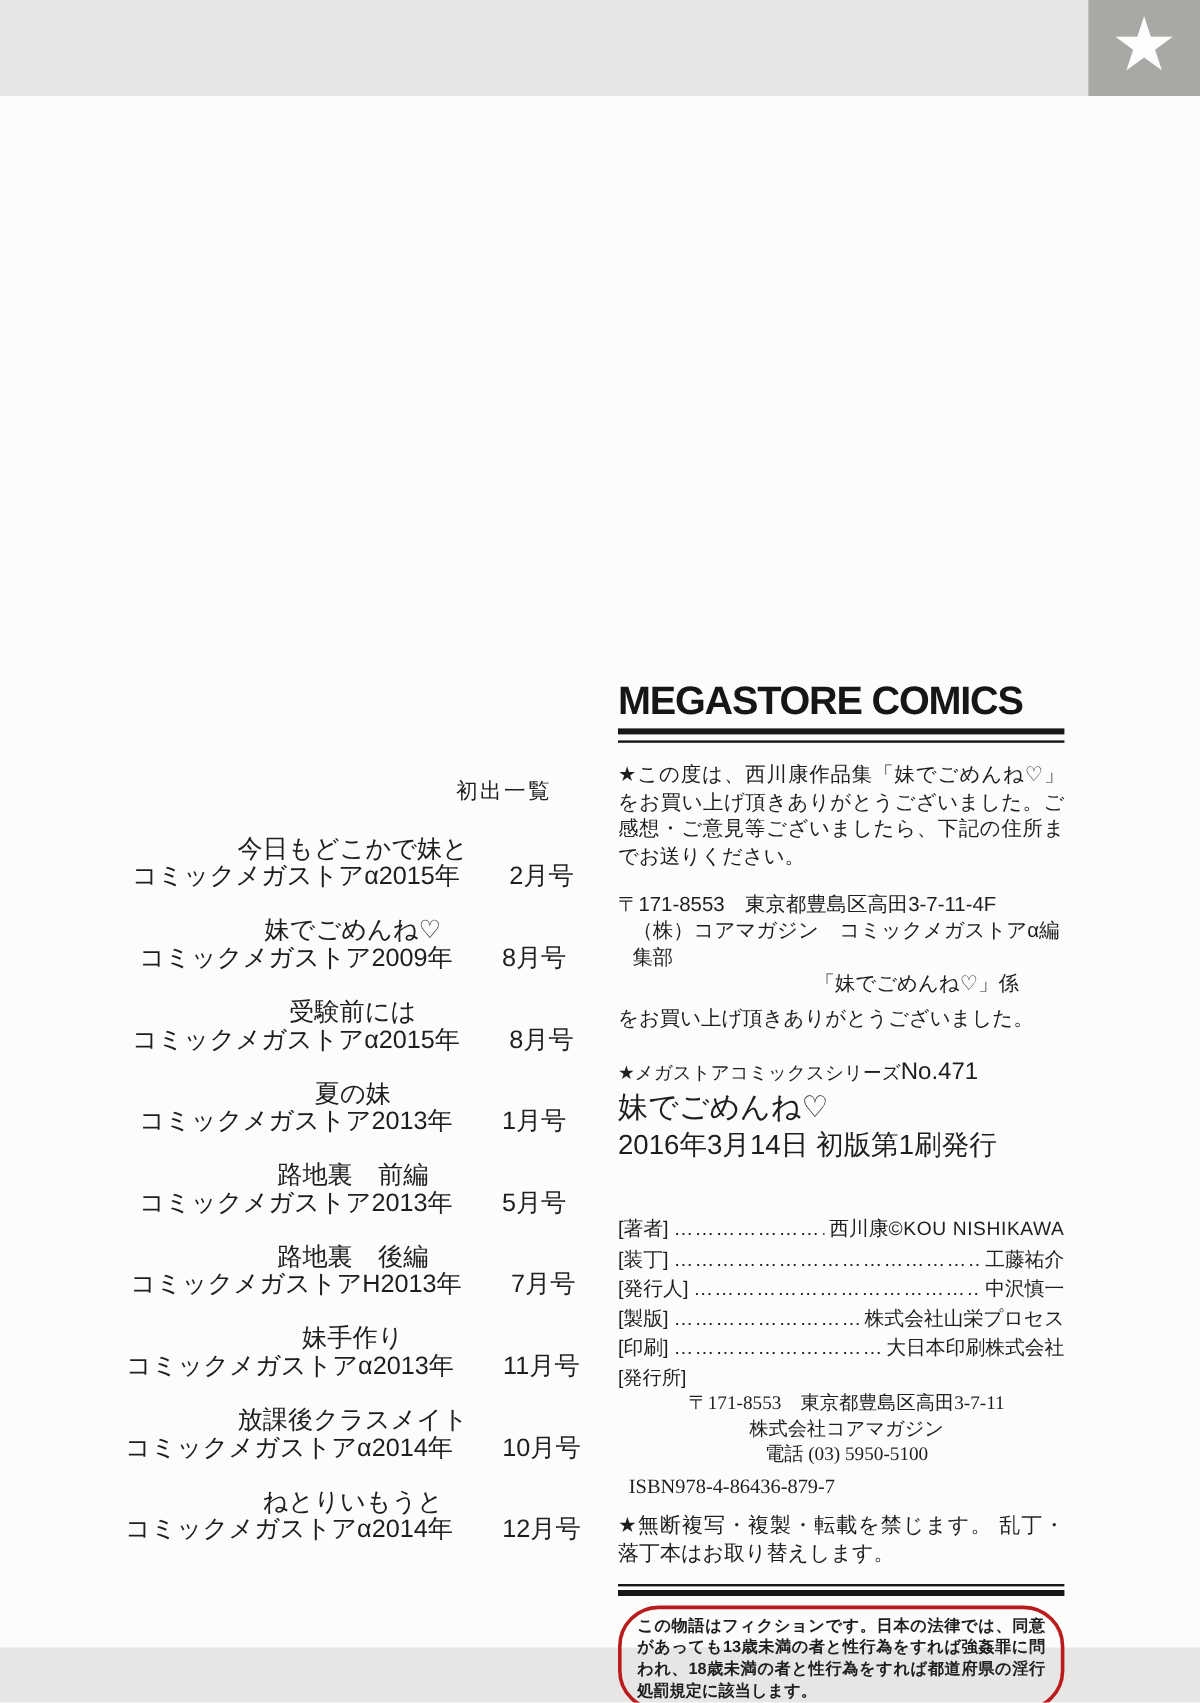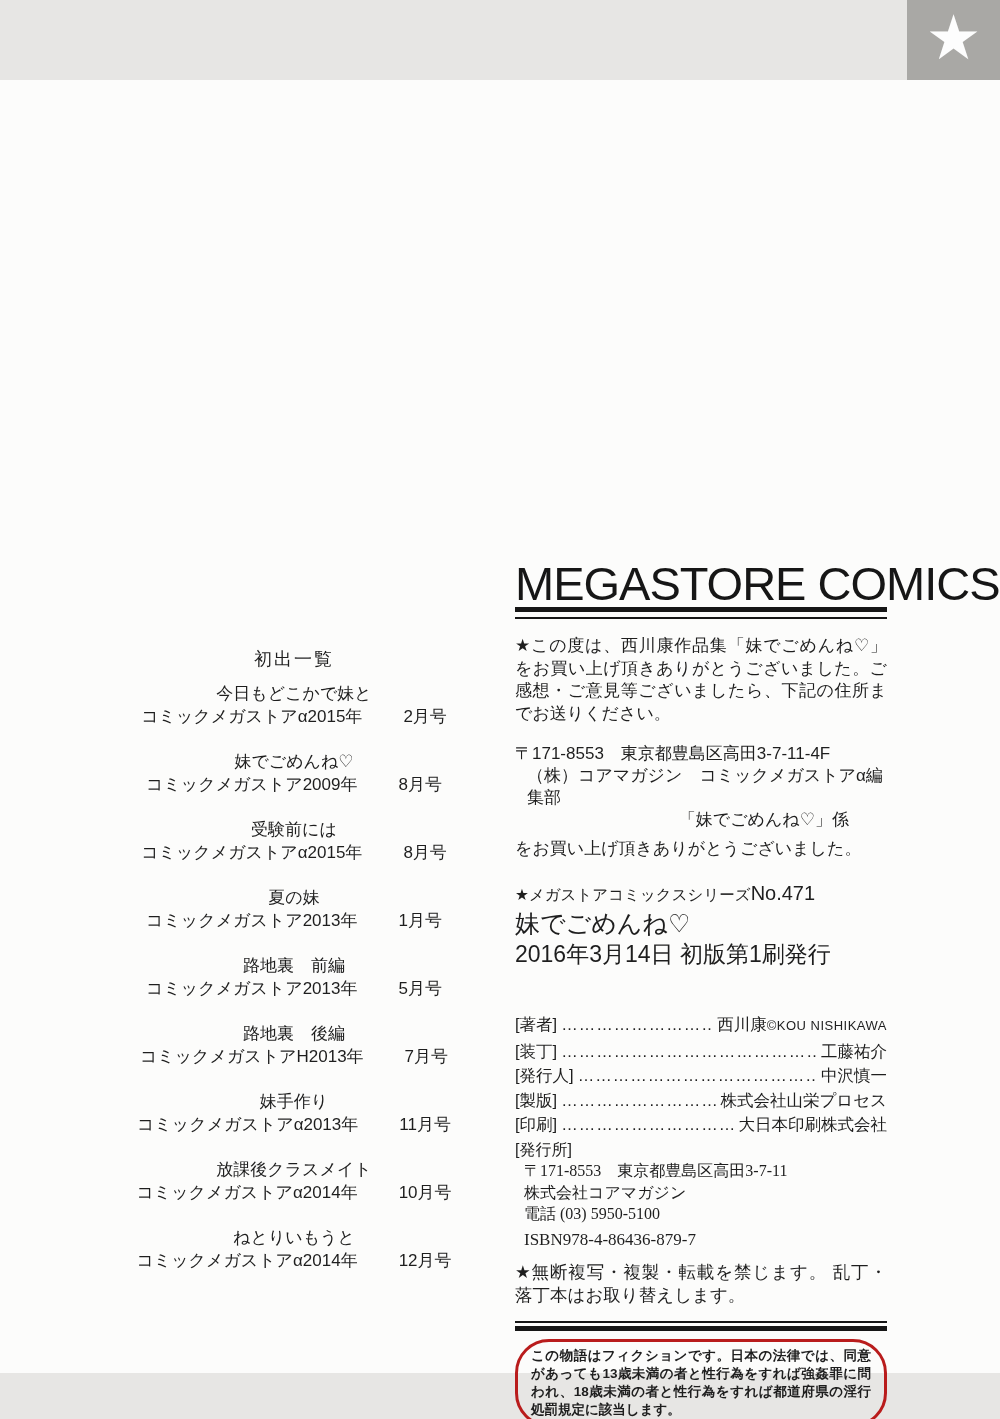--- a/index.html
+++ b/index.html
@@ -10,51 +10,51 @@
   }
   
   .top-bar{position:absolute;left:0;top:0;width:1000px;height:80px;background:#e7e6e4;}
   .star-square{position:absolute;right:0;top:0;width:93px;height:80px;background:#a9a8a5;
     display:flex;align-items:center;justify-content:center;}
   .star-square .star{color:#fdfdfd;font-size:62px;line-height:1;margin-top:-4px;}
   .bottom-bar{position:absolute;left:0;top:1373px;width:1000px;height:46px;background:#e7e6e4;}
 
   
   .pub-list{position:absolute;left:128px;top:648px;width:332px;text-align:center;}
-  .pub-heading{font-size:18px;line-height:22px;margin-bottom:12px;letter-spacing:2px;}
-  .pub-entry{margin-bottom:22px;font-size:17px;line-height:23px;}
+  .pub-heading{font-size:18px;line-height:22px;margin-bottom:26px;letter-spacing:2px;text-align:right;}
+  .pub-entry{margin-bottom:22px;font-size:21px;line-height:23px;}
   .pub-title{white-space:pre;}
   .pub-src{display:flex;justify-content:center;gap:41px;white-space:nowrap;}
 
   
   .colophon{position:absolute;left:515px;top:563px;width:372px;}
-  .logo{font-size:47px;font-weight:normal;line-height:42px;letter-spacing:-1px;
+  .logo{font-size:33px;font-weight:bold;line-height:42px;letter-spacing:-1px;
     white-space:nowrap;transform:scaleX(1.0);color:#161616;}
   .rule-thick{height:5px;background:#161616;margin-top:2px;}
   .rule-thin{height:2px;background:#161616;margin-top:5px;}
 
   .thanks{margin-top:16px;font-size:17px;line-height:22.5px;text-align:justify;}
   .addr{margin-top:18px;font-size:17px;line-height:22px;}
   .addr-l2{padding-left:12px;}
   .addr-l3{text-align:right;padding-right:38px;}
   .addr-note{margin-top:7px;font-size:17px;line-height:22px;}
 
   .series-block{margin-top:22px;}
   .series-line{font-size:15.5px;line-height:22px;}
   .series-no{font-size:20px;}
   .book-title{font-size:25px;line-height:30px;margin-top:2px;}
   .print-date{font-size:23px;line-height:24px;margin-top:4px;}
 
   .credits{margin-top:46px;font-size:16.5px;line-height:24.5px;}
   .credit-row{display:flex;align-items:baseline;white-space:nowrap;}
   .credit-dots{flex:1;overflow:hidden;margin:0 4px;letter-spacing:1px;}
-  .credit-name-en{font-size:13px;letter-spacing:0.5px;}
+  .credit-name-en{font-size:16px;letter-spacing:0.5px;}
 
   .publisher{margin-top:2px;font-size:16px;line-height:21.5px;}
-  .publisher-lines{padding-left:9px;}
+  .publisher-lines{padding-left:9px;text-align:center;}
   .serif{font-family:"Liberation Serif","DejaVu Serif",serif;}
   .isbn{margin-top:4px;padding-left:9px;font-size:17px;line-height:22px;}
 
   .copyright{margin-top:10px;font-size:17.5px;line-height:23.5px;text-align:justify;}
 
   .divider-thin{height:2px;background:#161616;margin-top:13px;}
   .divider-thick{height:5px;background:#161616;margin-top:3px;}
 
   .disclaimer{margin-top:8px;border:3px solid #b91c1c;border-radius:34px;
     padding:5px 13px;font-size:13.5px;font-weight:bold;line-height:18px;text-align:justify;}

